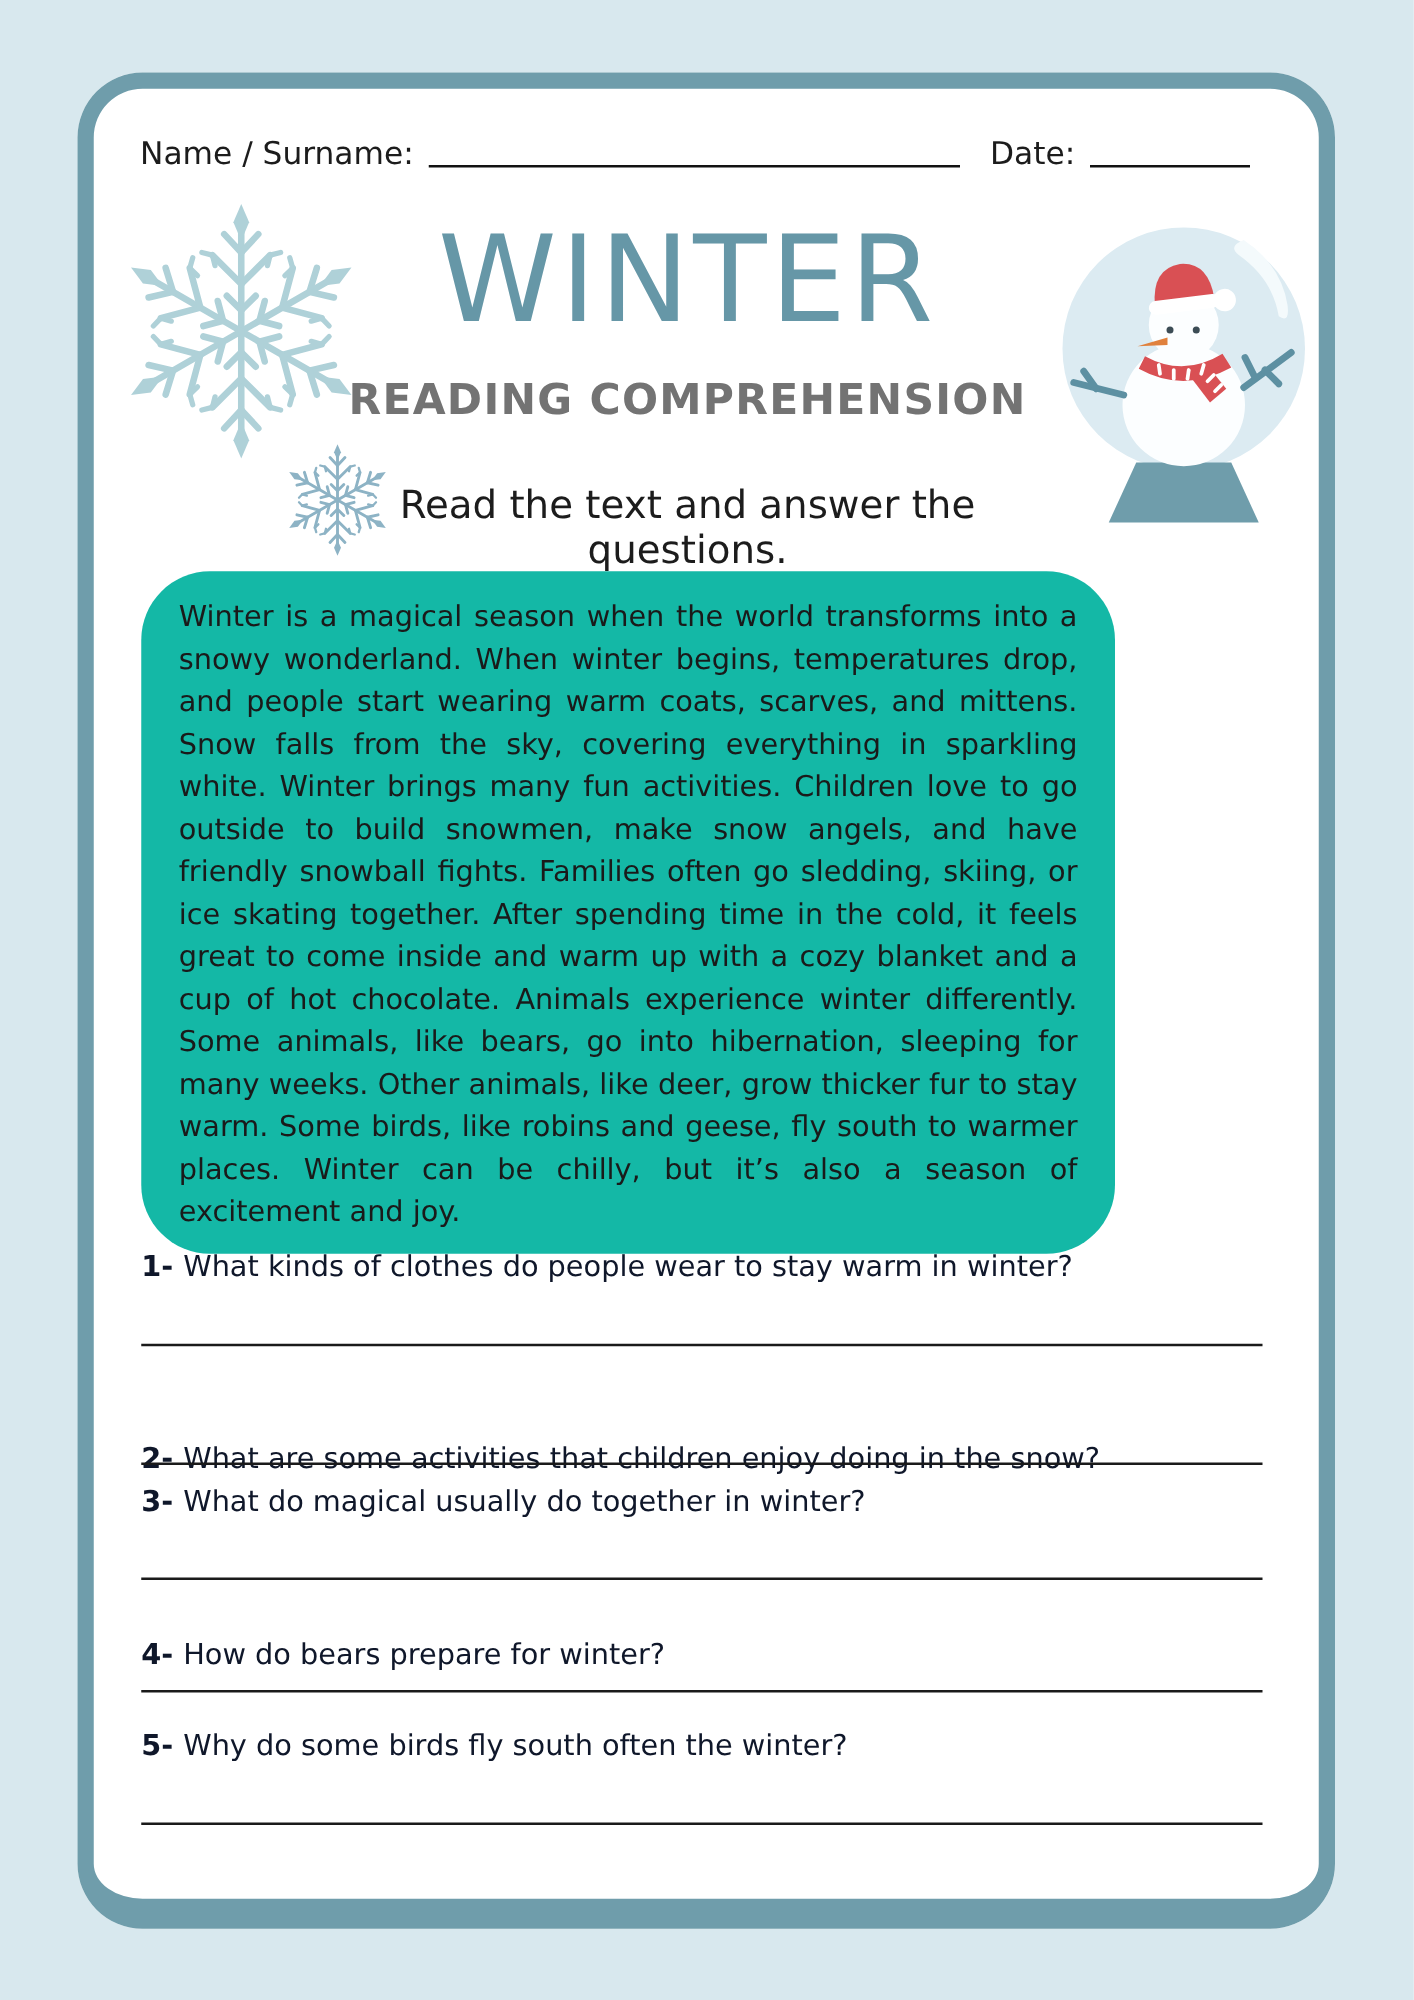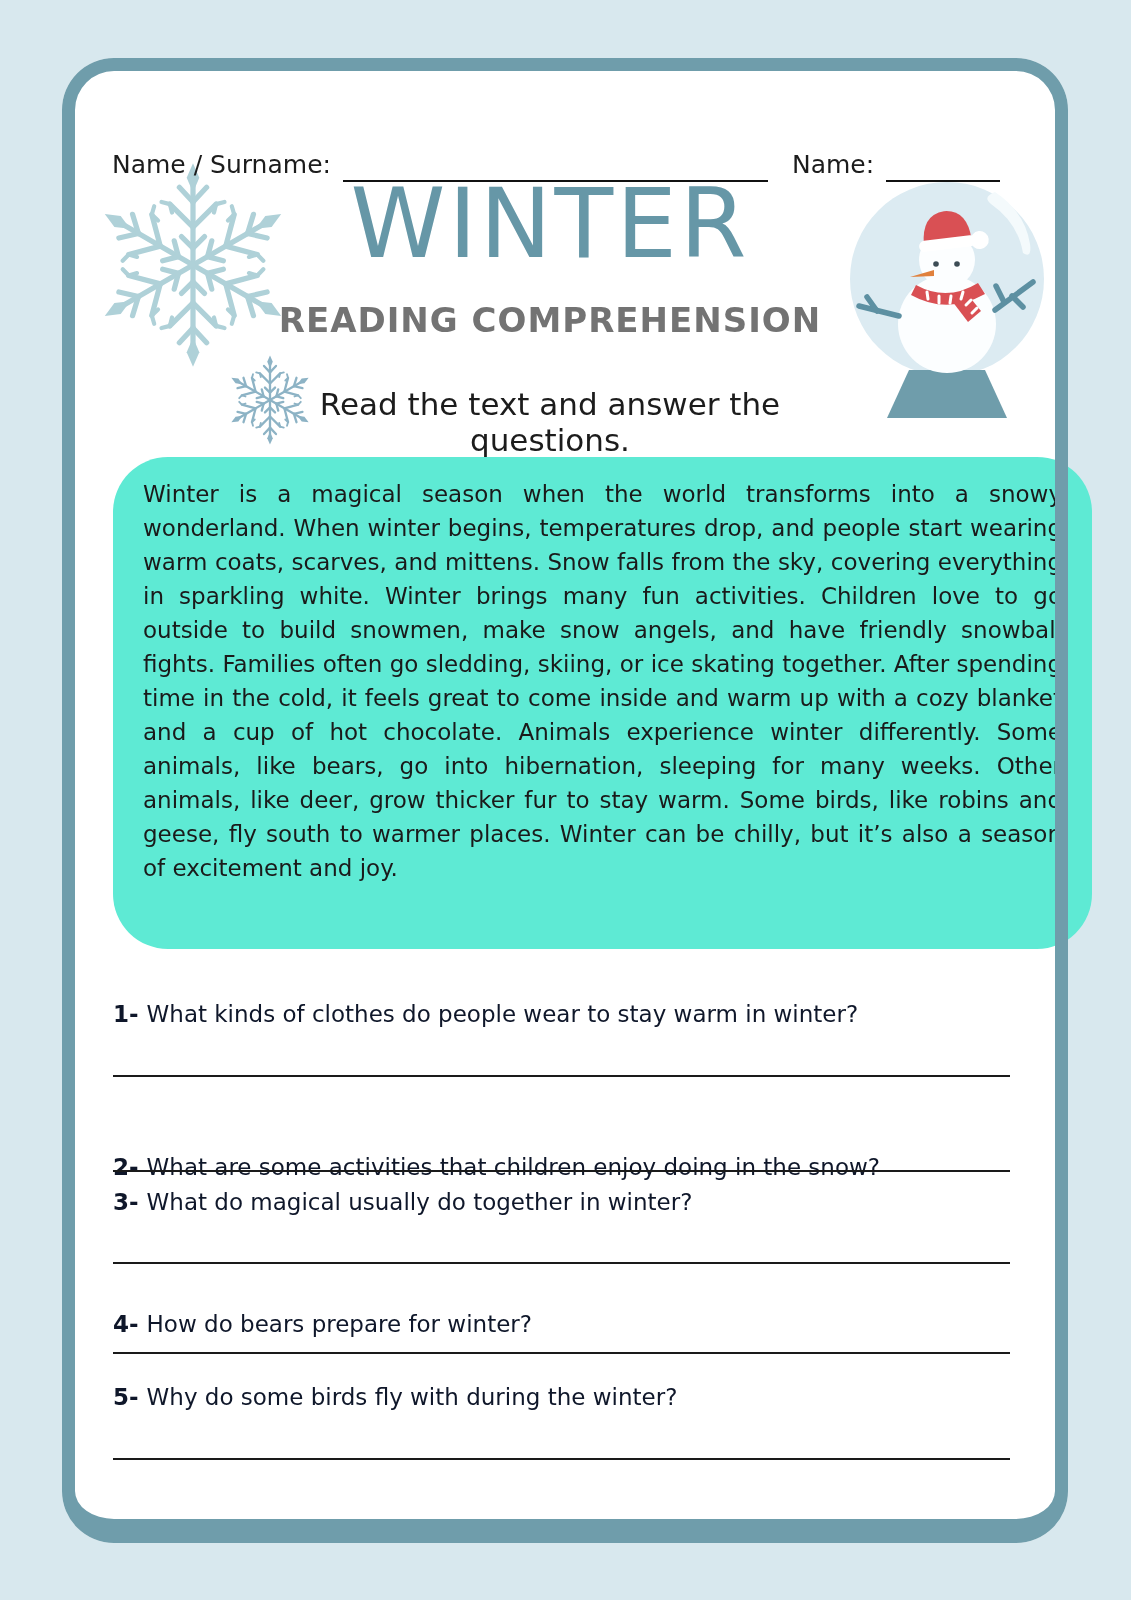--- a/index.html
+++ b/index.html
@@ -14,21 +14,21 @@
     position:absolute;left:62px;top:58px;width:1006px;height:1485px;
     box-sizing:border-box;background:#ffffff;border-radius:52px;z-index:0;
   }
   .card-border{
     position:absolute;left:62px;top:58px;width:1006px;height:1485px;
     box-sizing:border-box;background:transparent;border-radius:52px;
     border:13px solid #6f9dab;border-bottom-width:24px;z-index:5;pointer-events:none;
   }
   .header-row{
     position:absolute;left:112px;top:102px;width:888px;z-index:3;
-    display:flex;font-size:25px;color:#1c1c1c;margin-top:48px;
+    display:flex;align-items:flex-end;font-size:25px;color:#1c1c1c;
   }
   .label{white-space:nowrap;}
   .write-line{border-bottom:2.5px solid #111;height:30px;}
   .name-line{flex:0 0 425px;margin:0 24px 3px 12px;}
   .date-line{flex:1;margin:0 0 3px 12px;}
 
   .flake-large{position:absolute;left:88px;top:160px;z-index:2;}
   .flake-small{position:absolute;left:224px;top:354px;z-index:2;}
   .globe{position:absolute;left:846px;top:164px;z-index:1;}
 
@@ -40,22 +40,22 @@
   .title-sub{
     position:absolute;left:205px;top:300px;width:690px;z-index:3;
     text-align:center;font-size:34px;font-weight:bold;letter-spacing:1px;
     color:#737373;
   }
   .instruction{
     position:absolute;left:245px;top:386px;width:610px;z-index:3;
     text-align:center;font-size:31px;color:#1c1c1c;
   }
   .passage{
-    position:absolute;left:113px;top:457px;width:979px;min-height:492px;z-index:3;
-    box-sizing:border-box;background:#5eead4;border-radius:55px;
+    position:absolute;left:113px;top:457px;width:779px;min-height:492px;z-index:3;
+    box-sizing:border-box;background:#14b8a6;border-radius:55px;
     padding:20px 30px 16px 30px;
     font-size:23px;line-height:34px;text-align:justify;color:#1a1a1a;
   }
   .question{
     position:absolute;left:113px;width:897px;z-index:3;
     font-size:23px;color:#0f172a;line-height:30px;
   }
   .qnum{font-weight:bold;margin-right:8px;}
   .answer-line{
     position:absolute;left:113px;width:897px;height:0;z-index:3;
@@ -90,21 +90,21 @@
         <use href="#flake-arm" transform="rotate(180)"></use>
         <use href="#flake-arm" transform="rotate(240)"></use>
         <use href="#flake-arm" transform="rotate(300)"></use>
       </g>
     </defs>
   </svg>
 
   <div class="header-row">
     <span class="label">Name / Surname:</span>
     <span class="write-line name-line"></span>
-    <span class="label">Name:</span>
+    <span class="label">Date:</span>
     <span class="write-line date-line"></span>
   </div>
 
   <span class="flake-large">
     <svg width="210" height="210" viewBox="-100 -100 200 200" style="color:#afd1d8">
       <use href="#flake6"></use>
     </svg>
   </span>
   <span class="flake-small">
     <svg width="92" height="92" viewBox="-100 -100 200 200" style="color:#8db3c5">
@@ -167,18 +167,18 @@
     <span class="qnum">3-</span><span>What do magical usually do together in winter?</span>
   </div>
   <div class="answer-line" style="top:1262px"></div>
 
   <div class="question" style="top:1309px">
     <span class="qnum">4-</span><span>How do bears prepare for winter?</span>
   </div>
   <div class="answer-line" style="top:1352px"></div>
 
   <div class="question" style="top:1382px">
-    <span class="qnum">5-</span><span>Why do some birds fly with during the winter?</span>
+    <span class="qnum">5-</span><span>Why do some birds fly south often the winter?</span>
   </div>
   <div class="answer-line" style="top:1458px"></div>
 
   <div class="card-border"></div>
 </div>
 
 </body></html>

